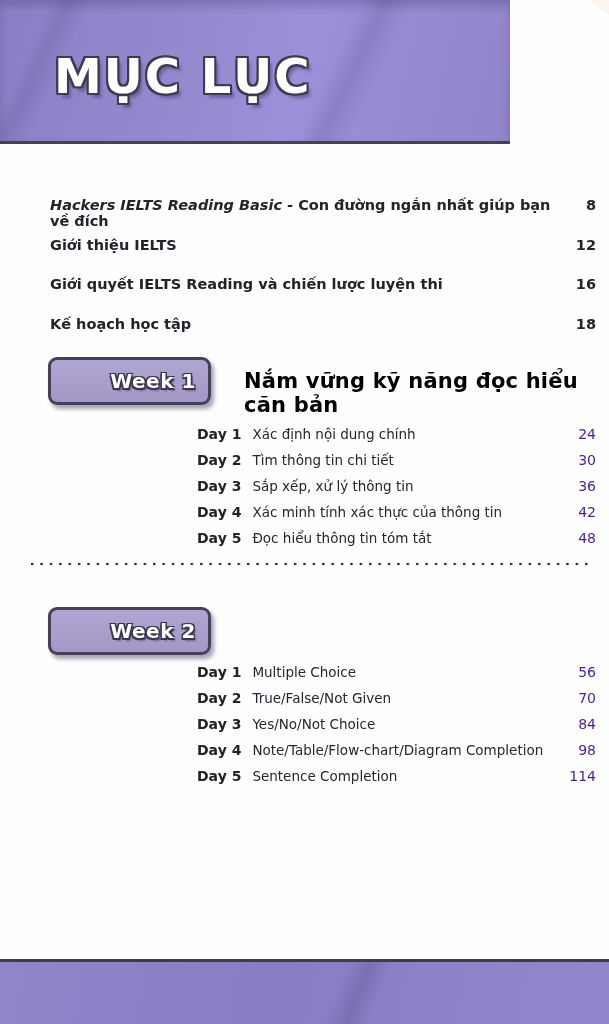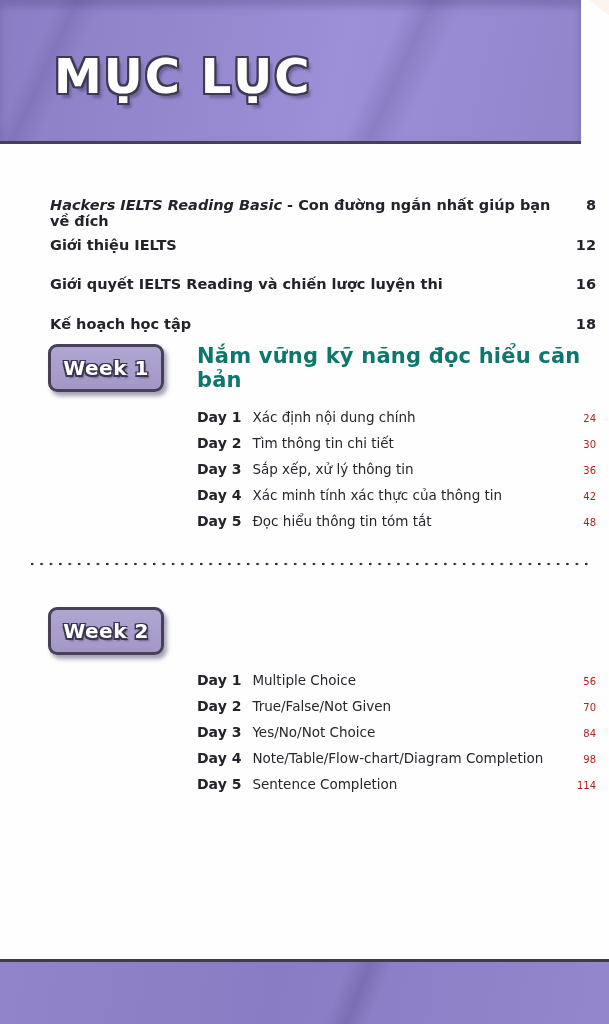--- a/index.html
+++ b/index.html
@@ -5,21 +5,21 @@
   html,body{margin:0;padding:0;background:#ffffff;}
   .screen{
     position:relative;width:609px;height:1024px;overflow:hidden;
     background:#fefefe;
     font-family:"DejaVu Sans","Liberation Sans",sans-serif;
     color:#1d1d20;
   }
 
   
   .header-band{
-    position:absolute;top:0;left:0;width:581px;height:141px;
+    position:absolute;top:0;left:0;width:510px;height:141px;
     background:linear-gradient(103deg,#8c7ec6 0%,#9487cd 30%,#9d8fd8 58%,#9285cc 100%);
     border-bottom:3px solid #46405a;
     box-shadow:inset 0 6px 8px rgba(60,50,100,0.28);
   }
   .header-band .streak1{
     position:absolute;top:0;left:0;width:100%;height:100%;
     background:linear-gradient(115deg,transparent 9%,rgba(60,50,110,0.14) 12%,transparent 16%);
   }
   .header-band .streak2{
     position:absolute;top:0;left:0;width:100%;height:100%;
@@ -59,29 +59,30 @@
     width:110px;height:42px;flex:0 0 auto;
     display:flex;align-items:center;justify-content:center;
     background:linear-gradient(180deg,#b0a6d2 0%,#a397c6 100%);
     border:3px solid #474058;border-radius:9px;
     box-shadow:3px 4px 4px rgba(90,85,115,0.55);
     font-size:20px;font-weight:bold;color:#ffffff;letter-spacing:0.5px;
     text-shadow:
       -1.5px -1.5px 0 #3b3550, 1.5px -1.5px 0 #3b3550,
       -1.5px  1.5px 0 #3b3550, 1.5px  1.5px 0 #3b3550,
        2px 3px 2px rgba(40,35,60,0.45);
+    padding-left: 47px;
   }
   .week-title{
-    margin-left:33px;font-size:21px;font-weight:bold;color:#0f766e;letter-spacing:0.2px;
-  }
-  .day-list{margin-left:149px;margin-top:17px;}
+    margin-left:33px;font-size:21px;font-weight:bold;color:#000000;letter-spacing:0.2px;margin-top:25px;
+  }
+  .day-list{margin-left:149px;margin-top:9px;}
   .day-row{display:flex;align-items:baseline;height:26px;}
   .day-label{flex:0 0 auto;font-size:14px;font-weight:bold;color:#22232b;}
   .day-title{flex:1 1 auto;margin-left:11px;font-size:13.5px;color:#26272e;}
-  .day-page{flex:0 0 auto;font-size:10px;color:#b91c1c;margin-left:12px;}
+  .day-page{flex:0 0 auto;font-size:14px;color:#4c1d95;margin-left:12px;}
 
   
   .dotted-divider{
     position:absolute;top:562px;left:30px;right:15px;height:4px;
     background-image:radial-gradient(circle at 2px 2px,#2e2e30 1.25px,transparent 1.6px);
     background-size:9.4px 4px;background-repeat:repeat-x;
   }
 
   
   .footer-band{

